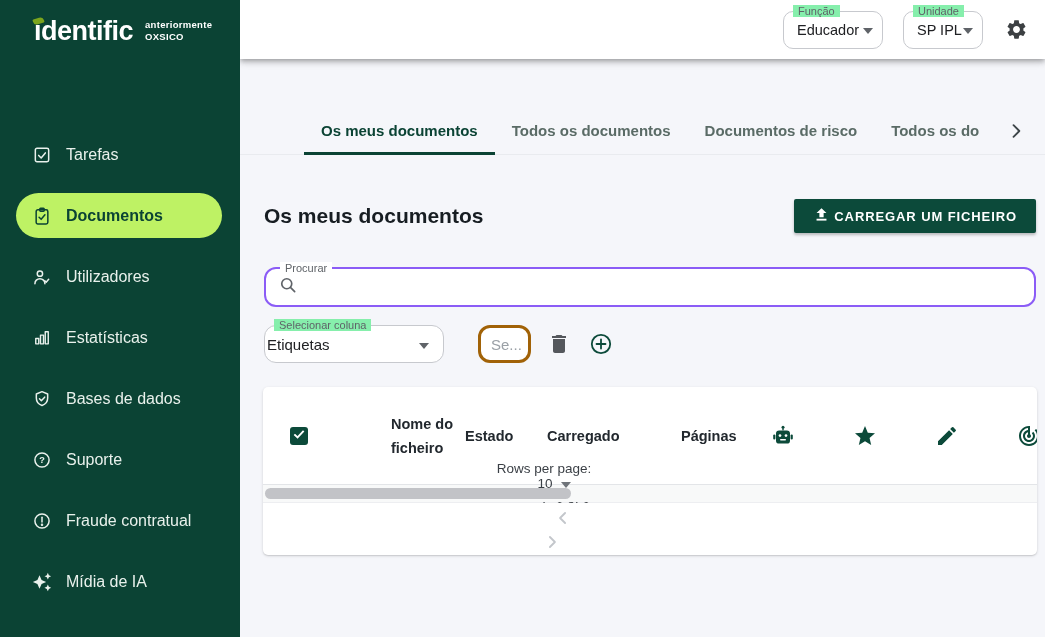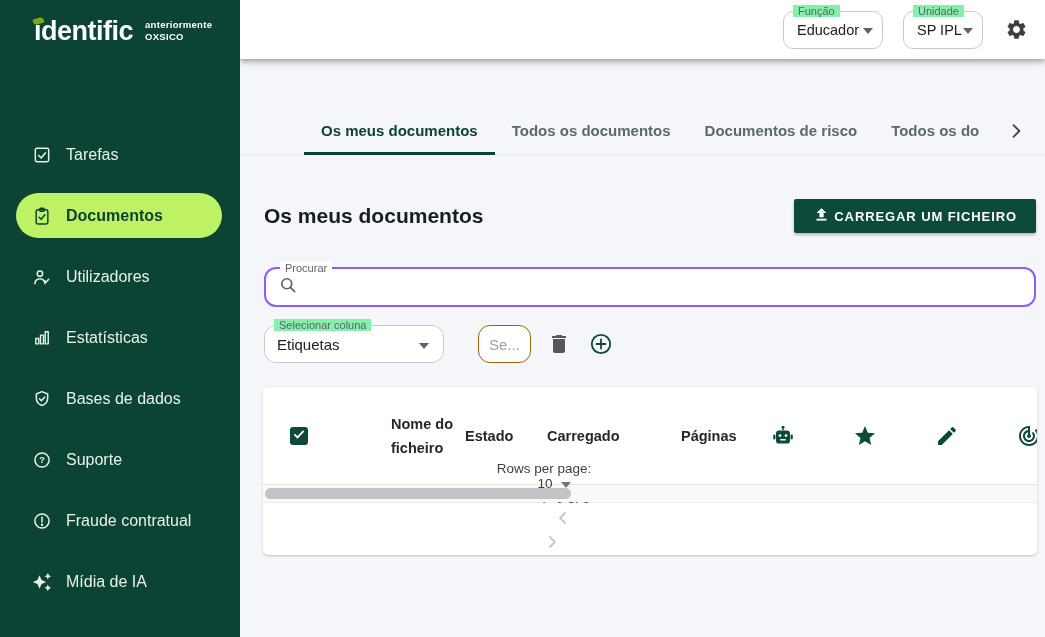--- a/index.html
+++ b/index.html
@@ -82,24 +82,24 @@
     padding:0 5px; font-size:11px; color:#5f6368; line-height:12px; }
   .search-field input { border:none; outline:none; flex:1; margin-left:9px;
     font-size:14px; color:#202124; background:transparent;
     font-family:"Liberation Sans",sans-serif; }
   .search-field svg { width:20px; height:20px; flex:0 0 20px; }
 
   .filter-row { position:absolute; left:24px; top:266px; width:772px;
     height:38px; }
   .col-select { position:absolute; left:0; top:0; width:180px; height:38px;
     background:#fff; border:1px solid #C7C9CE; border-radius:12px;
-    display:flex; align-items:center; padding:0 30px 0 12px; cursor:pointer; }
+    display:flex; align-items:center; padding:0 30px 0 2px; cursor:pointer; }
   .col-select .ob-value { font-size:15px; }
   .tag-field { position:absolute; left:214px; top:0; width:53px; height:38px;
-    background:#fff; border:1px solid #a16207; border-radius:12px;
+    background:#fff; border:3px solid #a16207; border-radius:12px;
     display:flex; align-items:center; padding:0 10px; color:#9AA0A6;
     font-size:15px; cursor:text; overflow:hidden; white-space:nowrap; }
   .icon-btn { position:absolute; top:7px; width:24px; height:24px; border:none;
     background:transparent; cursor:pointer; padding:0; }
   .icon-btn svg { width:24px; height:24px; display:block; }
   .trash-btn { left:283px; }
   .plus-btn  { left:325px; }
 
   
   .card { position:absolute; left:23px; top:328px; width:774px; height:168px;

